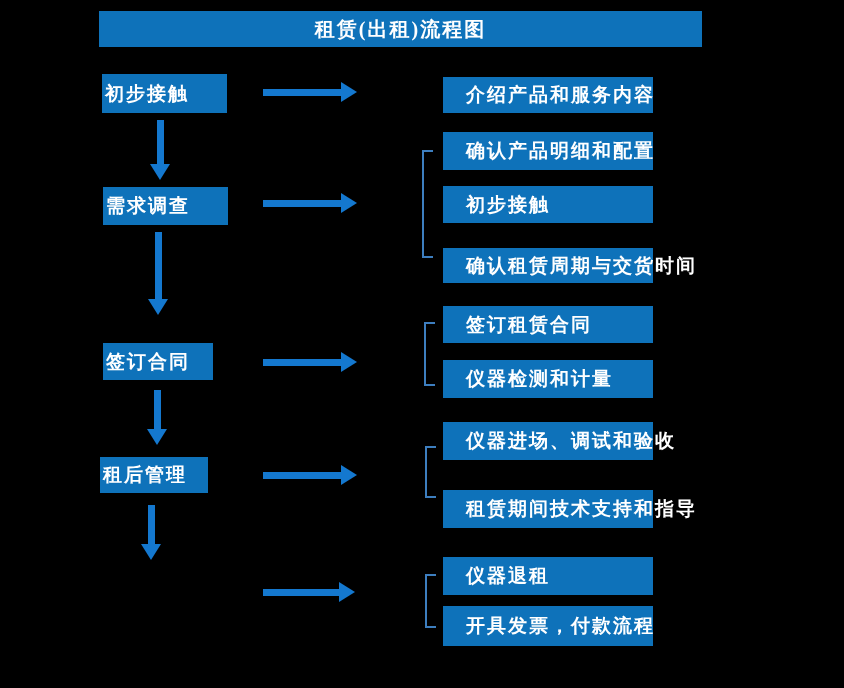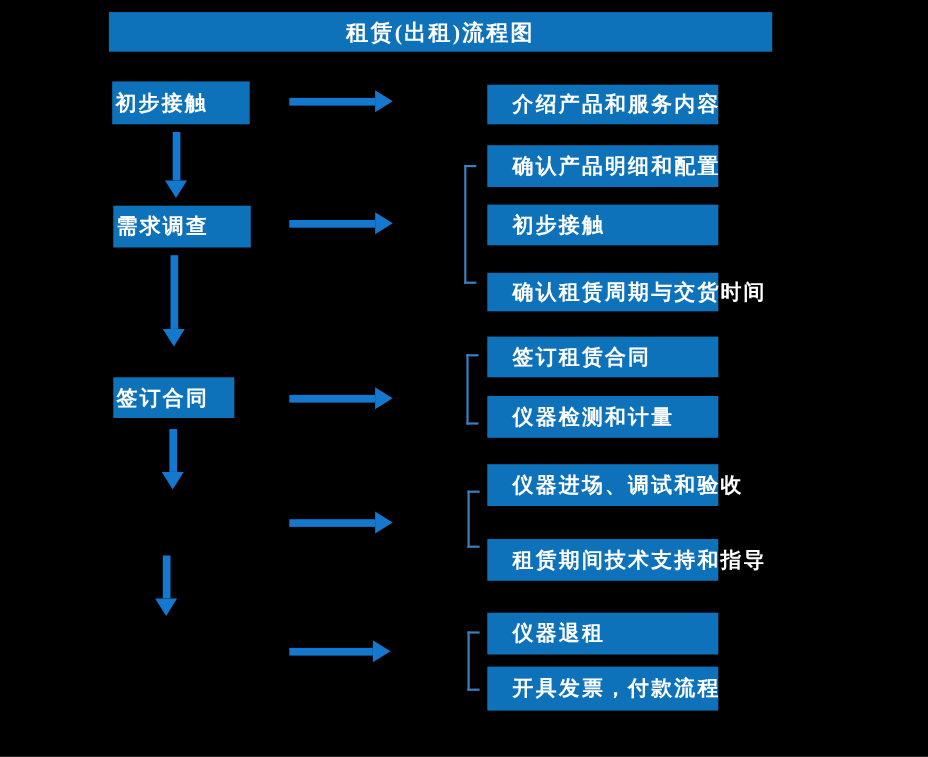--- a/index.html
+++ b/index.html
@@ -73,20 +73,21 @@
 </head>
 <body>
 
 <div class="canvas">
 
   <div class="title-bar">租赁(出租)流程图</div>
 
   <div class="box step" style="left:102px;top:74px;width:125px;height:39px">初步接触</div>
   <div class="box step" style="left:103px;top:187px;width:125px;height:38px">需求调查</div>
   <div class="box step" style="left:103px;top:343px;width:110px;height:37px">签订合同</div>
+  <div class="box step" style="left:100px;top:457px;width:108px;height:36px">租后管理</div>
 
   <div class="box detail" style="top:77px;height:36px">介绍产品和服务内容</div>
   <div class="box detail" style="top:132px;height:38px">确认产品明细和配置</div>
   <div class="box detail" style="top:186px;height:37px">初步接触</div>
   <div class="box detail" style="top:248px;height:35px">确认租赁周期与交货时间</div>
   <div class="box detail" style="top:306px;height:37px">签订租赁合同</div>
   <div class="box detail" style="top:360px;height:38px">仪器检测和计量</div>
   <div class="box detail" style="top:422px;height:38px">仪器进场、调试和验收</div>
   <div class="box detail" style="top:490px;height:38px">租赁期间技术支持和指导</div>
   <div class="box detail" style="top:557px;height:38px">仪器退租</div>

